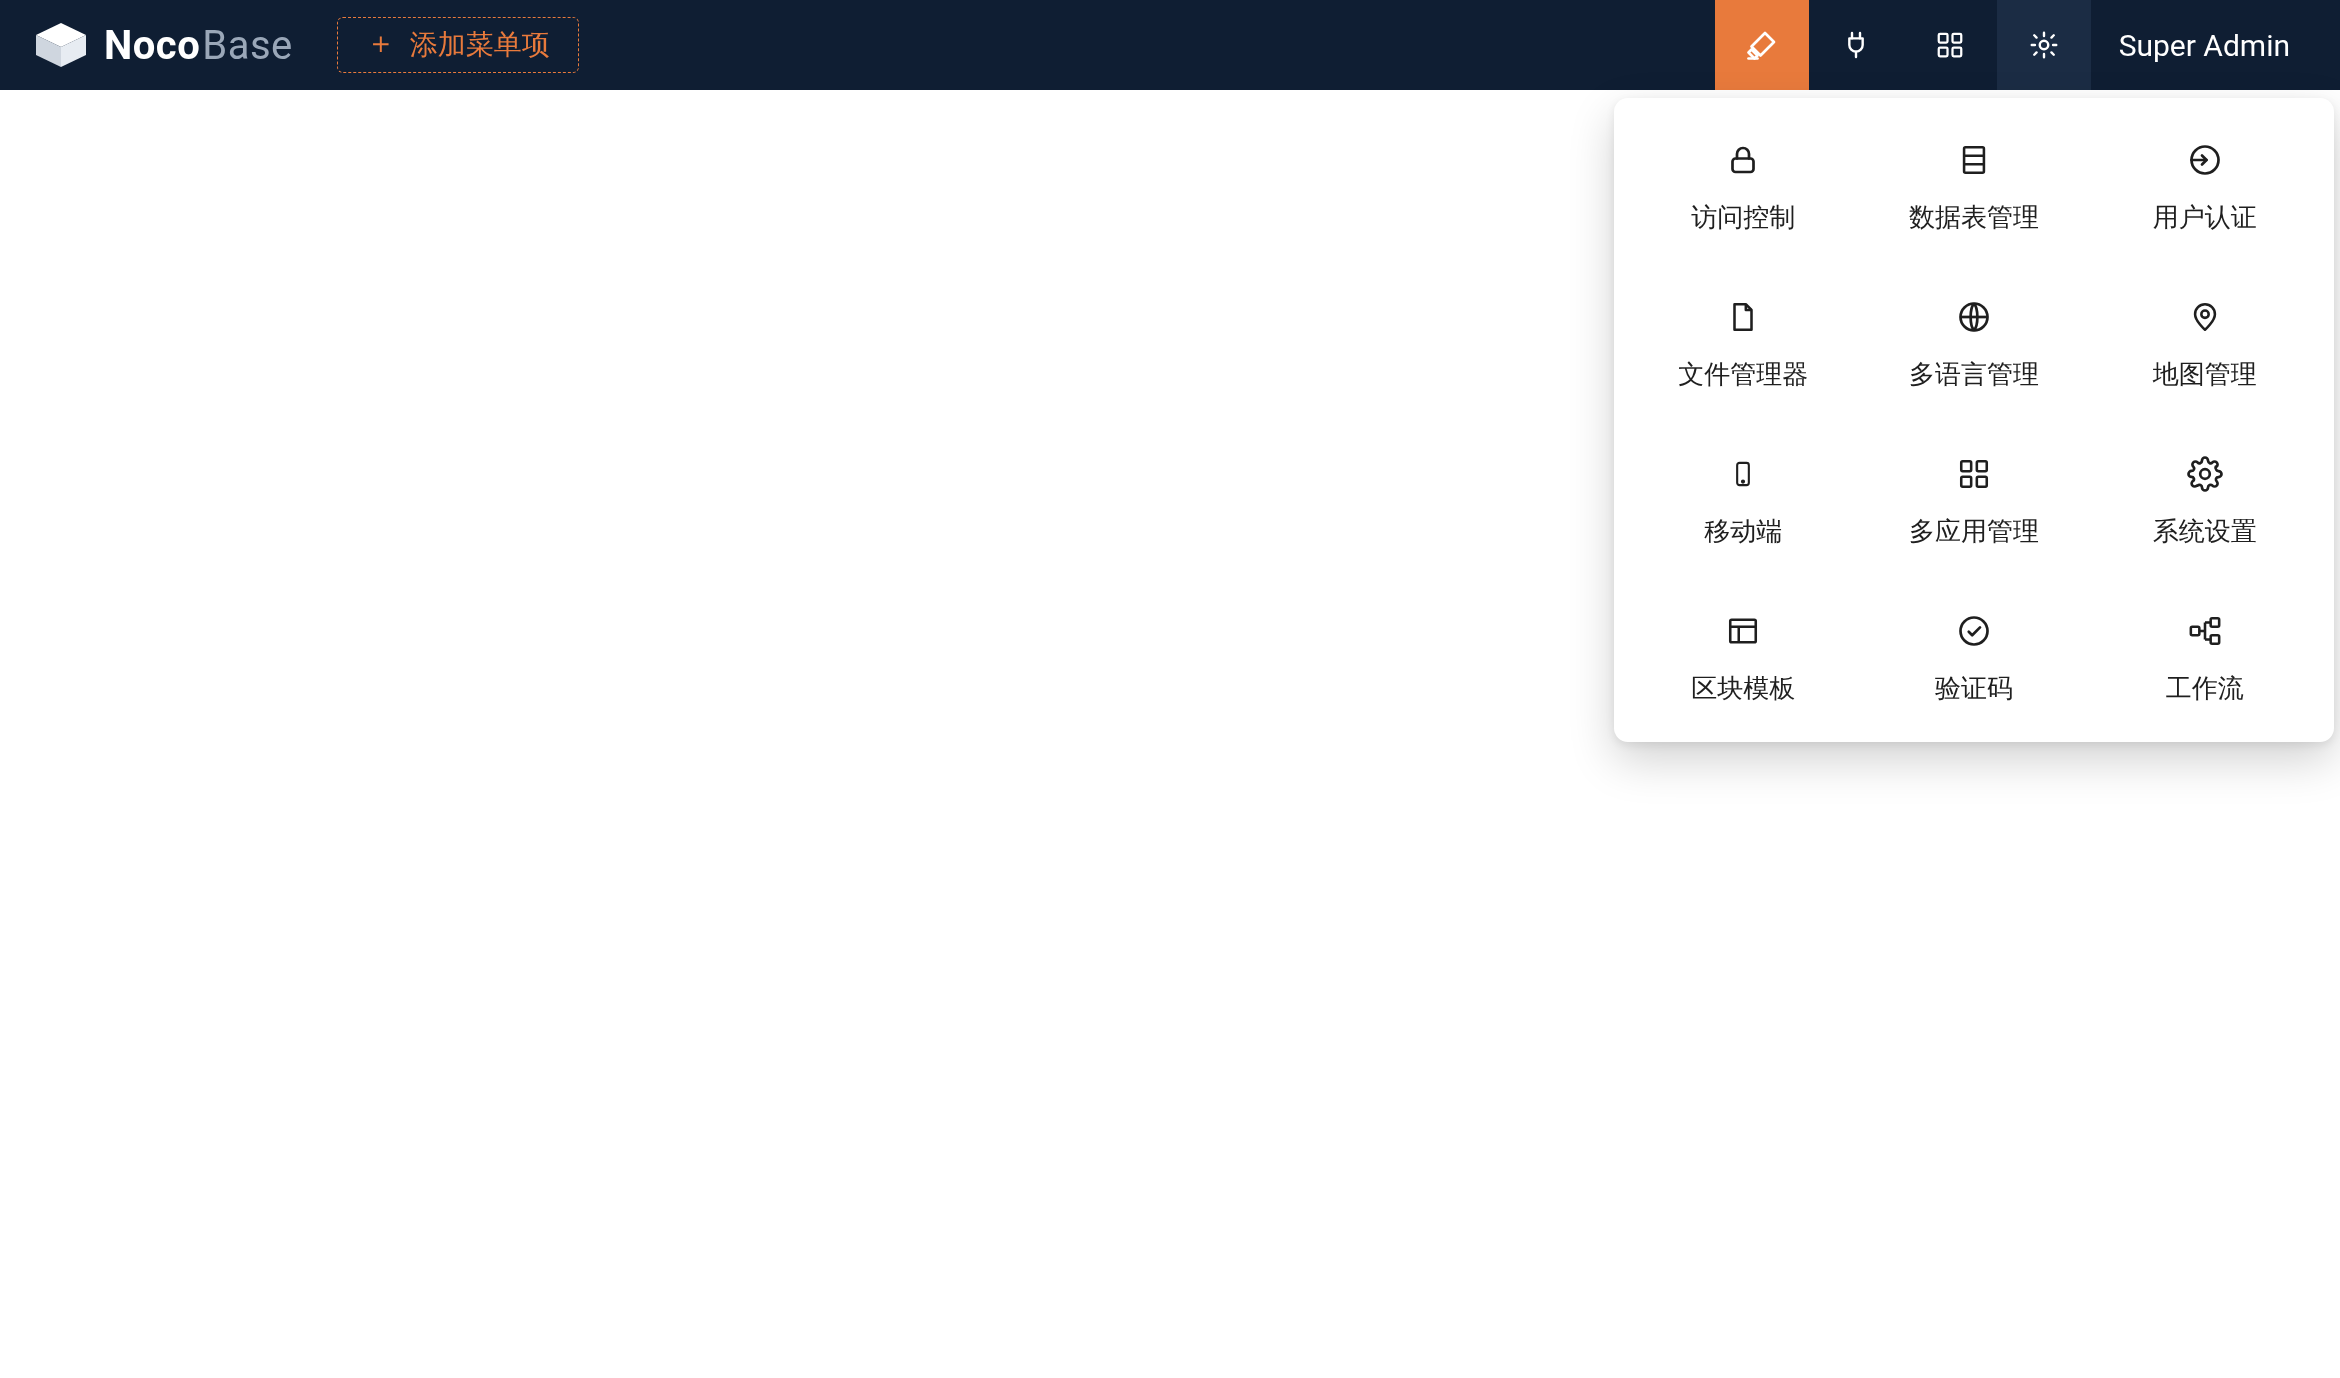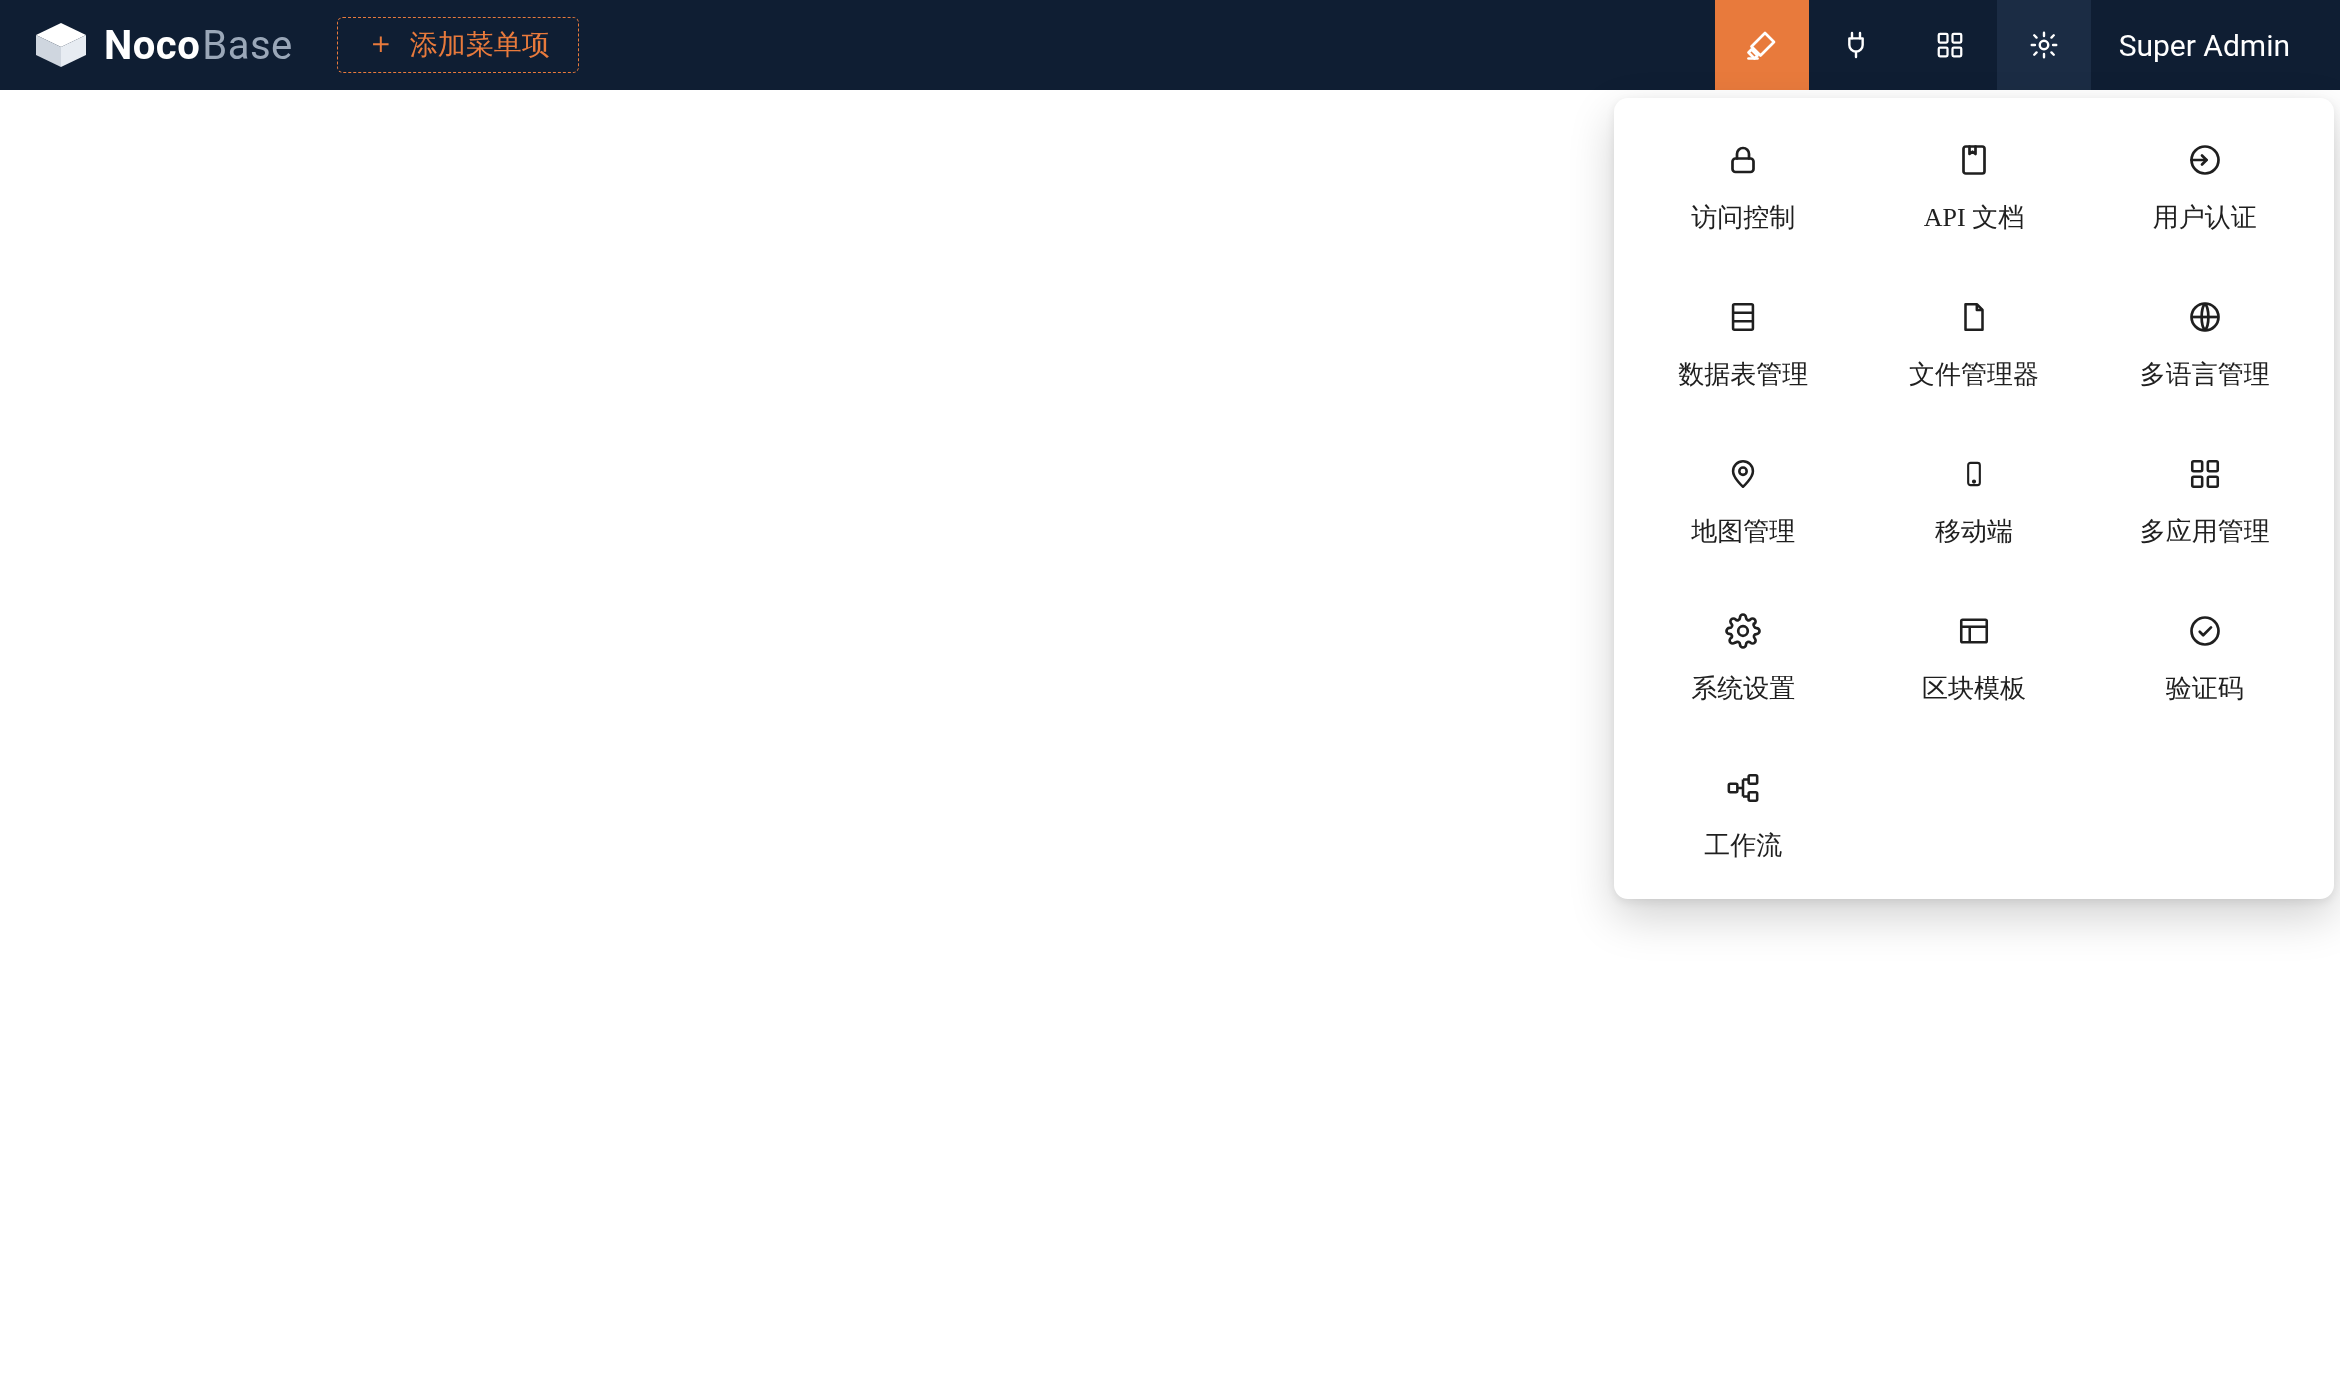--- a/index.html
+++ b/index.html
@@ -218,50 +218,41 @@
     <div class="tile">
       <span class="ticon">
         <svg width="36" height="36" viewBox="0 0 24 24" fill="none" stroke="#1f1f1f" stroke-width="1.8" stroke-linecap="round" stroke-linejoin="round">
           <rect x="5" y="11" width="14" height="9" rx="2"></rect>
           <path d="M8 11V8a4 4 0 0 1 8 0v3"></path>
         </svg>
       </span>
       <span class="tlabel">访问控制</span>
     </div>
 
-    <div class="tile">
-      <span class="ticon">
-        <svg width="36" height="36" viewBox="0 0 24 24" fill="none" stroke="#1f1f1f" stroke-width="1.8" stroke-linecap="round" stroke-linejoin="round">
-          <rect x="5" y="3" width="14" height="18" rx="1.5"></rect>
-          <path d="M9 3v5l2-1.5L13 8V3"></path>
-        </svg>
-      </span>
-      <span class="tlabel">API 文档</span>
-    </div>
-
+
+
+    <div class="tile">
+      <span class="ticon">
+        <svg width="34" height="36" viewBox="0 0 24 24" fill="none" stroke="#1f1f1f" stroke-width="1.8">
+          <rect x="5" y="3" width="14" height="18" rx="1"></rect>
+          <path d="M5 9h14M5 15h14"></path>
+        </svg>
+      </span>
+      <span class="tlabel">数据表管理</span>
+    </div>
 
     <div class="tile">
       <span class="ticon">
         <svg width="36" height="36" viewBox="0 0 24 24" fill="none" stroke="#1f1f1f" stroke-width="1.8" stroke-linecap="round" stroke-linejoin="round">
           <circle cx="12" cy="12" r="9"></circle>
           <path d="M3 12h10"></path>
           <path d="M10 9l3 3-3 3"></path>
         </svg>
       </span>
       <span class="tlabel">用户认证</span>
-    </div>
-
-    <div class="tile">
-      <span class="ticon">
-        <svg width="34" height="36" viewBox="0 0 24 24" fill="none" stroke="#1f1f1f" stroke-width="1.8">
-          <rect x="5" y="3" width="14" height="18" rx="1"></rect>
-          <path d="M5 9h14M5 15h14"></path>
-        </svg>
-      </span>
-      <span class="tlabel">数据表管理</span>
     </div>
 
     <div class="tile">
       <span class="ticon">
         <svg width="34" height="36" viewBox="0 0 24 24" fill="none" stroke="#1f1f1f" stroke-width="1.8" stroke-linejoin="round">
           <path d="M6 3h8l4 4v14H6z"></path>
           <path d="M14 3v4h4"></path>
         </svg>
       </span>
       <span class="tlabel">文件管理器</span>

